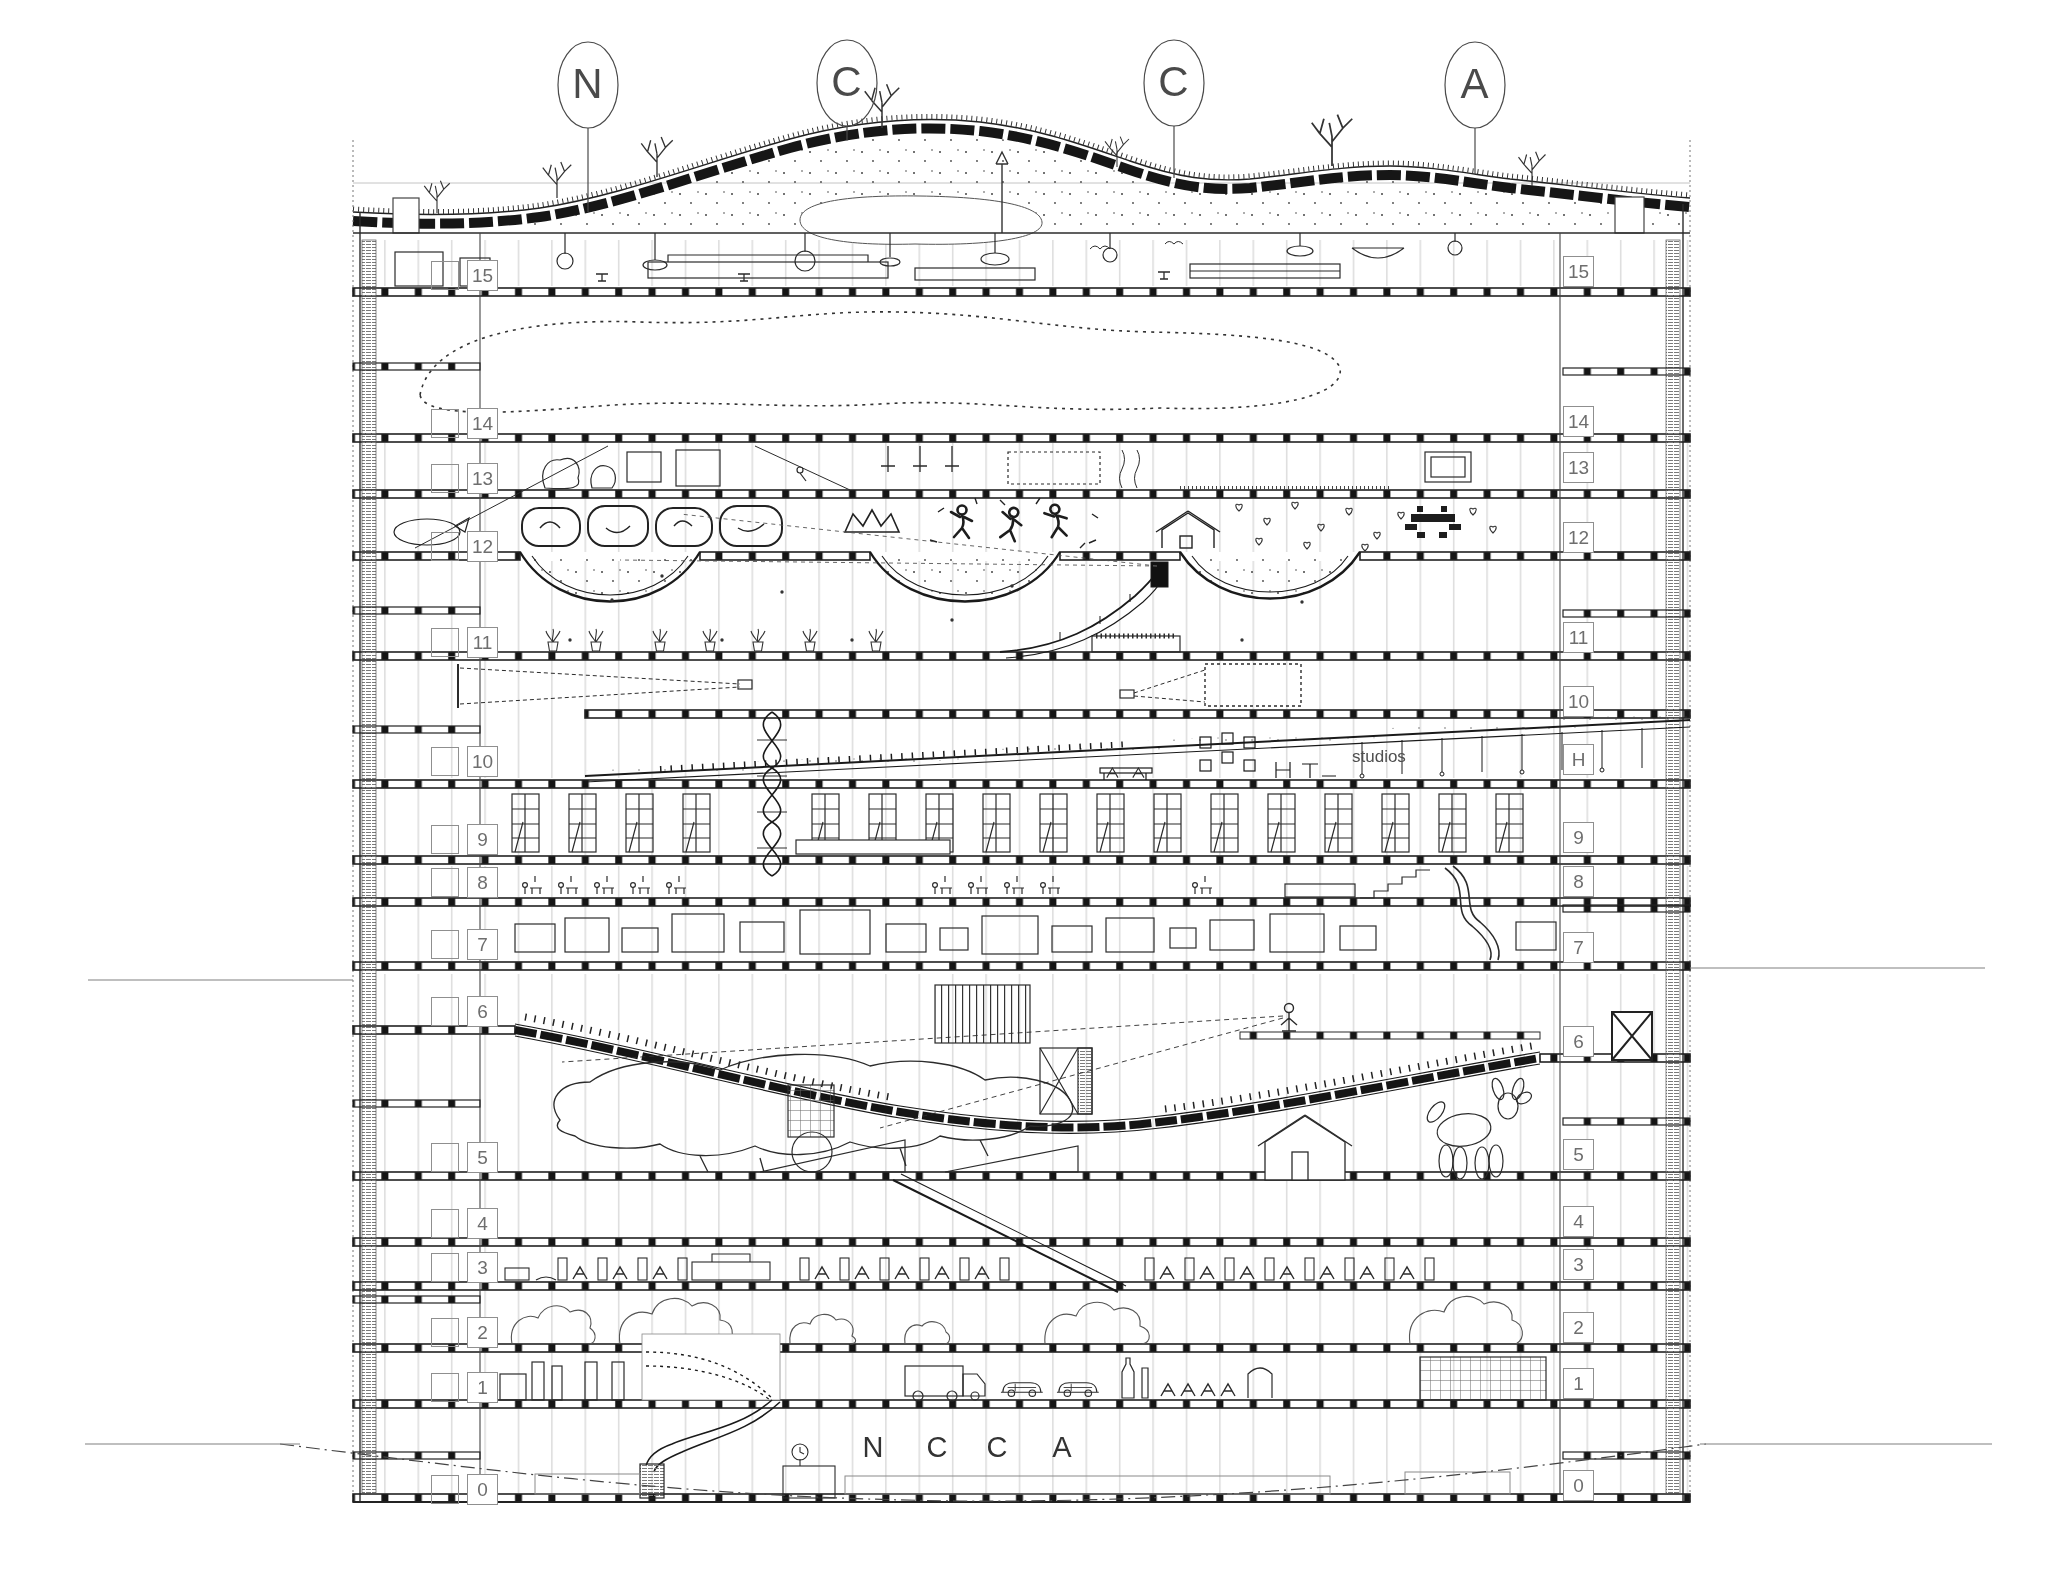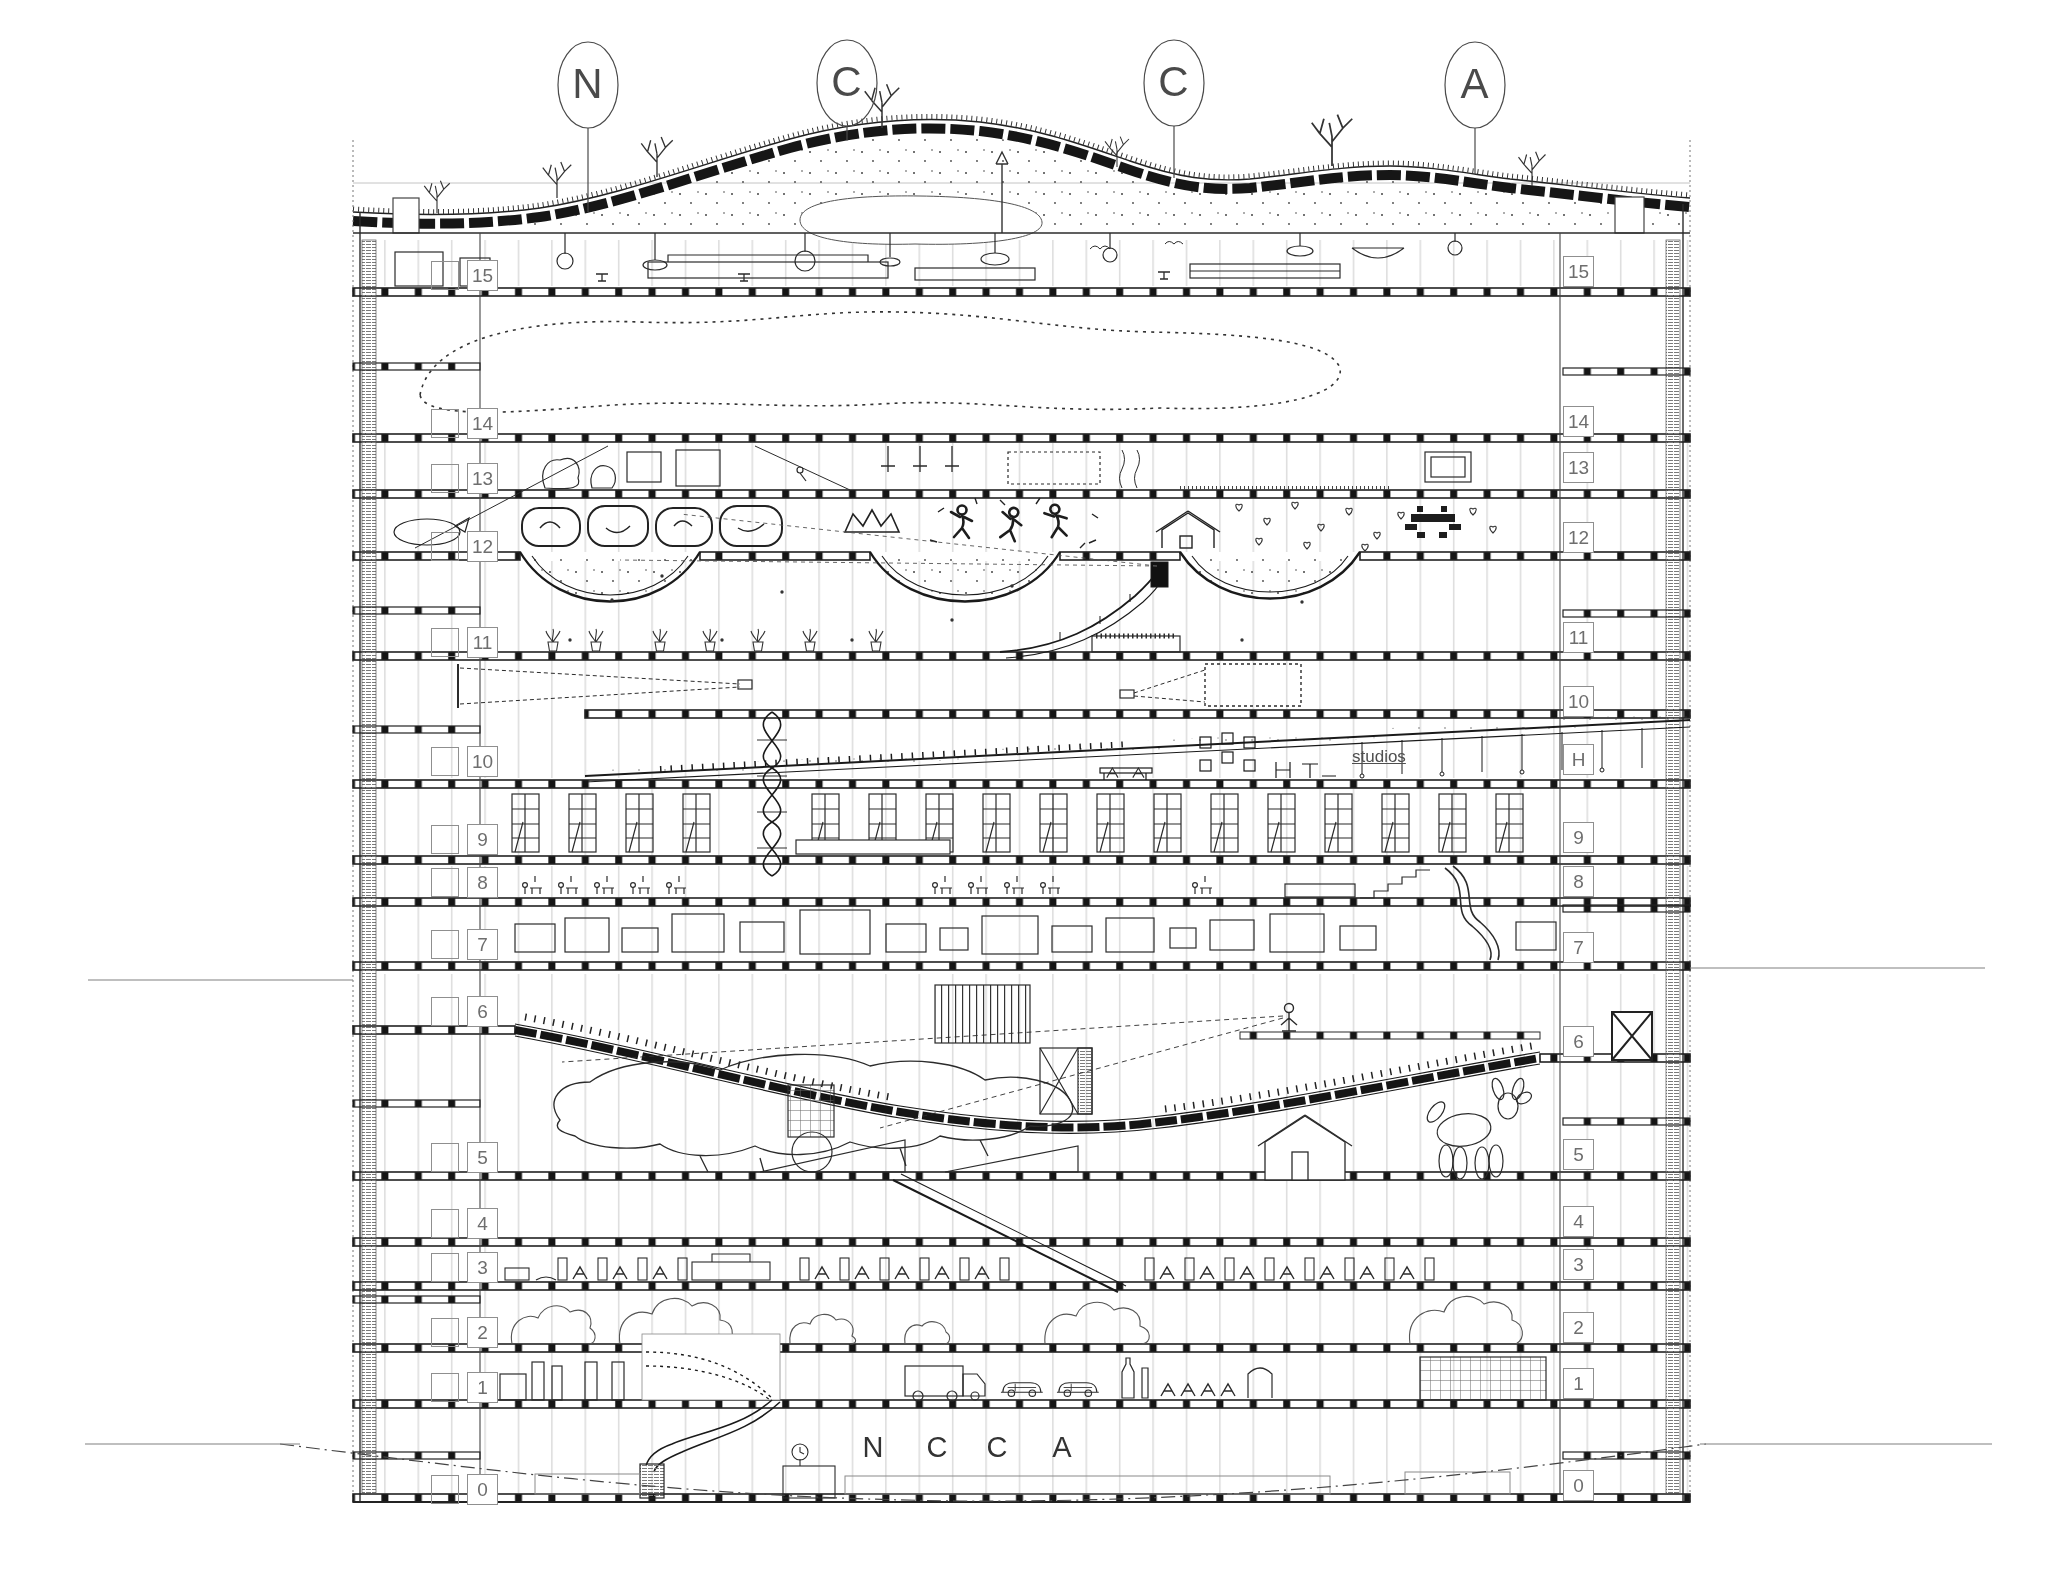--- a/index.html
+++ b/index.html
@@ -609,21 +609,21 @@
 <div class="bubble-letter" style="left:558px;top:60px;">N</div>
 <div class="bubble-letter" style="left:817px;top:58px;">C</div>
 <div class="bubble-letter" style="left:1144px;top:58px;">C</div>
 <div class="bubble-letter" style="left:1445px;top:60px;">A</div>
 
 <div class="lobby-letter" style="left:856px;top:1431px;">N</div>
 <div class="lobby-letter" style="left:920px;top:1431px;">C</div>
 <div class="lobby-letter" style="left:980px;top:1431px;">C</div>
 <div class="lobby-letter" style="left:1045px;top:1431px;">A</div>
 
-<div class="note" style="left:1352px;top:747px;text-decoration:underline;">studios</div>
+<div class="note" style="left:1352px;top:747px;">studios</div>
 
 <div class="flabel" style="left:431px;top:260px;">
       <span class="fsquare"></span>
       <span class="fbox">15</span>
     </div>
 <div class="flabel" style="left:431px;top:408px;">
       <span class="fsquare"></span>
       <span class="fbox">14</span>
     </div>
 <div class="flabel" style="left:431px;top:463px;">

